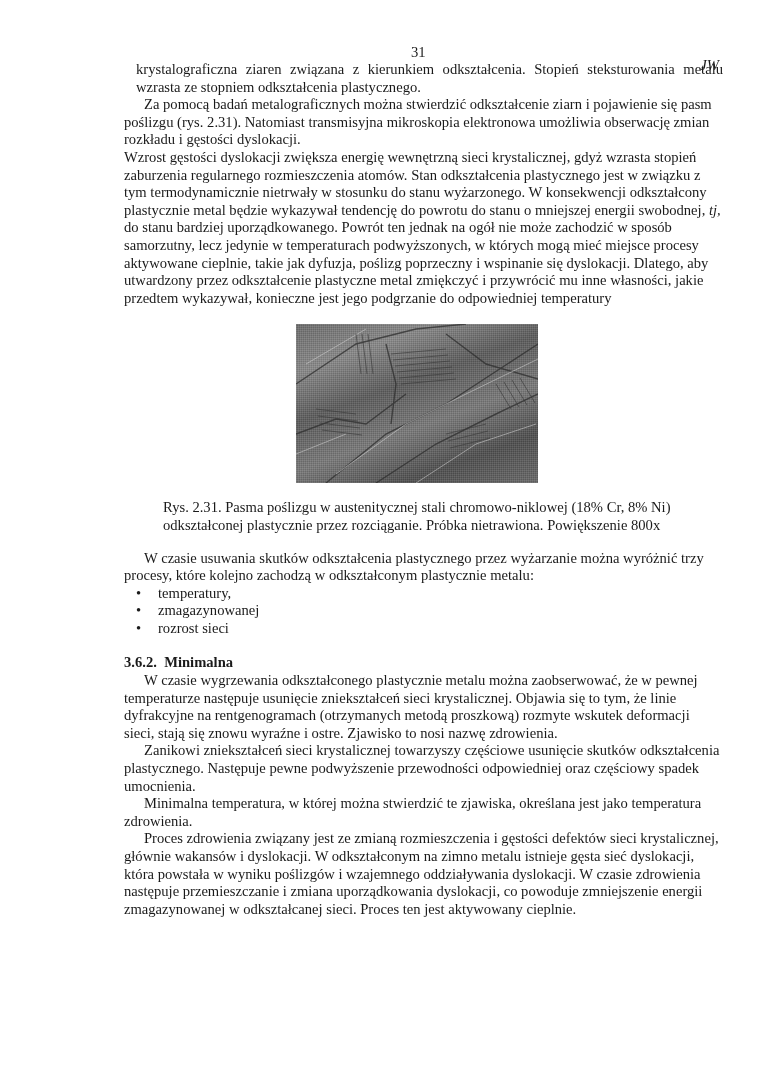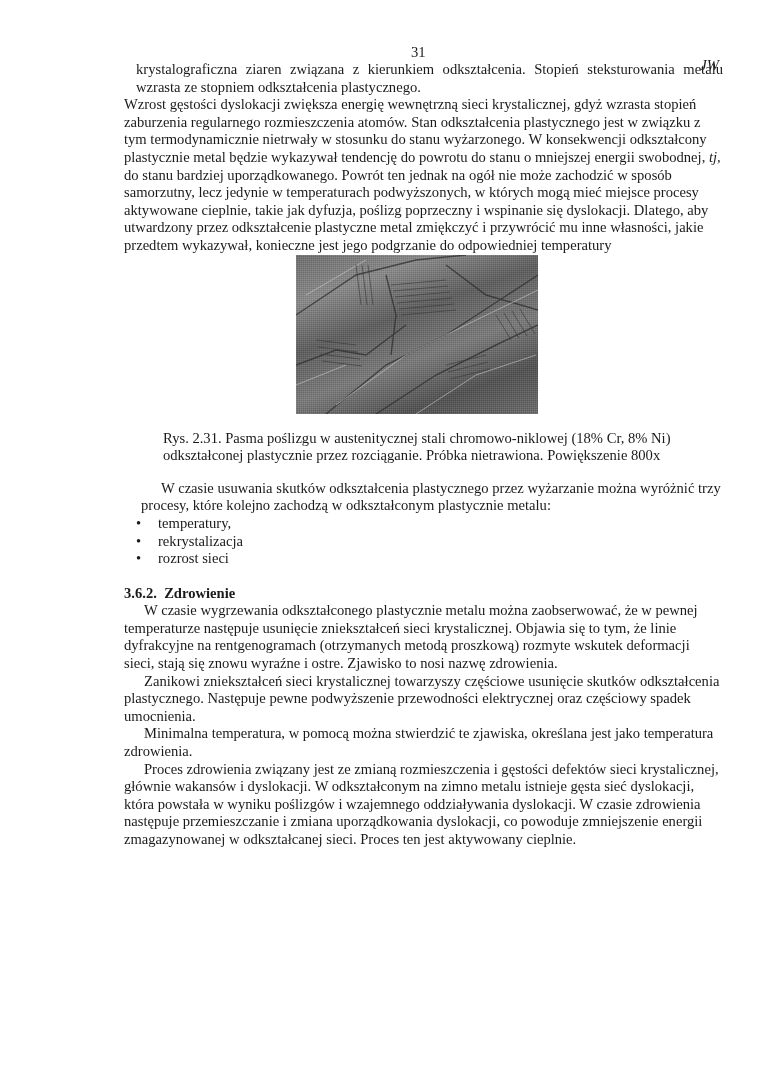--- a/index.html
+++ b/index.html
@@ -45,20 +45,21 @@
     .justify {
       text-align: justify;
       text-align-last: left;
       margin-left: 12px;
     }
     .indent {
       text-indent: 20px;
     }
     .figure {
       width: 100%;
+      margin-top: 17px;
     }
     .micrograph {
       margin-left: 172px;
       width: 242px;
       height: 159px;
       position: relative;
       overflow: hidden;
       background:
         repeating-linear-gradient(0deg, rgba(255,255,255,0.06) 0 1px, rgba(0,0,0,0.06) 1px 2px),
         repeating-linear-gradient(90deg, rgba(255,255,255,0.06) 0 1px, rgba(0,0,0,0.06) 1px 2px),
@@ -85,33 +86,34 @@
     }
     .list li .bullet {
       position: absolute;
       left: 12px;
       top: 0;
     }
     .section-heading {
       font-weight: bold;
       margin-top: 17px;
     }
-    .gap-s { margin-top: 15px; margin-left: 17px; }
+    .gap-s { margin-top: 15px; }
   </style>
 </head>
 <body>
 
 <div class="page">
 
   <div class="header">
     <span class="page-number">31</span>
     <span class="author">JW</span>
   </div>
 
   <p class="justify">krystalograficzna ziaren związana z kierunkiem odkształcenia. Stopień steksturowania metalu wzrasta ze stopniem odkształcenia plastycznego.</p>
+  <p class="indent">Za pomocą badań metalograficznych można stwierdzić odkształcenie ziarn i pojawienie się pasm poślizgu (rys. 2.31). Natomiast transmisyjna mikroskopia elektronowa umożliwia obserwację zmian rozkładu i gęstości dyslokacji.</p>
   <p><span>Wzrost gęstości dyslokacji zwiększa energię wewnętrzną sieci krystalicznej, gdyż wzrasta stopień zaburzenia regularnego rozmieszczenia atomów. Stan odkształcenia plastycznego jest w związku z tym termodynamicznie nietrwały w stosunku do stanu wyżarzonego. W konsekwencji odkształcony plastycznie metal będzie wykazywał tendencję do powrotu do stanu o mniejszej energii swobodnej, </span><em>tj,</em><span> do stanu bardziej uporządkowanego. Powrót ten jednak na ogół nie może zachodzić w sposób samorzutny, lecz jedynie w temperaturach podwyższonych, w których mogą mieć miejsce procesy aktywowane cieplnie, takie jak dyfuzja, poślizg poprzeczny i wspinanie się dyslokacji. Dlatego, aby utwardzony przez odkształcenie plastyczne metal zmiękczyć i przywrócić mu inne własności, jakie przedtem wykazywał, konieczne jest jego podgrzanie do odpowiedniej temperatury</span></p>
 
   <div class="figure">
     <div class="micrograph">
       <svg width="242" height="159" viewBox="0 0 242 159">
         <g stroke="#2e2e2e" stroke-width="1.4" fill="none" opacity="0.75">
           <path d="M0 60 L60 20 L120 5 L170 0"></path>
           <path d="M30 159 L90 110 L150 80 L242 20"></path>
           <path d="M80 159 L140 120 L200 90 L242 70"></path>
           <path d="M0 110 L40 95 L70 100 L110 70"></path>
@@ -153,27 +155,27 @@
 
   <p class="indent gap-s">W czasie usuwania skutków odkształcenia plastycznego przez wyżarzanie można wyróżnić trzy procesy, które kolejno zachodzą w odkształconym plastycznie metalu:</p>
 
   <ul class="list">
     <li>
       <span class="bullet">•</span>
       <span>temperatury,</span>
     </li>
     <li>
       <span class="bullet">•</span>
-      <span>rekrystalizacja</span>
+      <span>zmagazynowanej</span>
     </li>
     <li>
       <span class="bullet">•</span>
       <span>rozrost sieci</span>
     </li>
   </ul>
 
-  <p class="section-heading" style="white-space: pre;">3.6.2.  Zdrowienie</p>
+  <p class="section-heading" style="white-space: pre;">3.6.2.  Minimalna</p>
   <p class="indent">W czasie wygrzewania odkształconego plastycznie metalu można zaobserwować, że w pewnej temperaturze następuje usunięcie zniekształceń sieci krystalicznej. Objawia się to tym, że linie dyfrakcyjne na rentgenogramach (otrzymanych metodą proszkową) rozmyte wskutek deformacji sieci, stają się znowu wyraźne i ostre. Zjawisko to nosi nazwę zdrowienia.</p>
-  <p class="indent">Zanikowi zniekształceń sieci krystalicznej towarzyszy częściowe usunięcie skutków odkształcenia plastycznego. Następuje pewne podwyższenie przewodności elektrycznej oraz częściowy spadek umocnienia.</p>
-  <p class="indent">Minimalna temperatura, w pomocą można stwierdzić te zjawiska, określana jest jako temperatura zdrowienia.</p>
+  <p class="indent">Zanikowi zniekształceń sieci krystalicznej towarzyszy częściowe usunięcie skutków odkształcenia plastycznego. Następuje pewne podwyższenie przewodności odpowiedniej oraz częściowy spadek umocnienia.</p>
+  <p class="indent">Minimalna temperatura, w której można stwierdzić te zjawiska, określana jest jako temperatura zdrowienia.</p>
   <p class="indent">Proces zdrowienia związany jest ze zmianą rozmieszczenia i gęstości defektów sieci krystalicznej, głównie wakansów i dyslokacji. W odkształconym na zimno metalu istnieje gęsta sieć dyslokacji, która powstała w wyniku poślizgów i wzajemnego oddziaływania dyslokacji. W czasie zdrowienia następuje przemieszczanie i zmiana uporządkowania dyslokacji, co powoduje zmniejszenie energii zmagazynowanej w odkształcanej sieci. Proces ten jest aktywowany cieplnie.</p>
 
 </div>
 
 </body></html>

